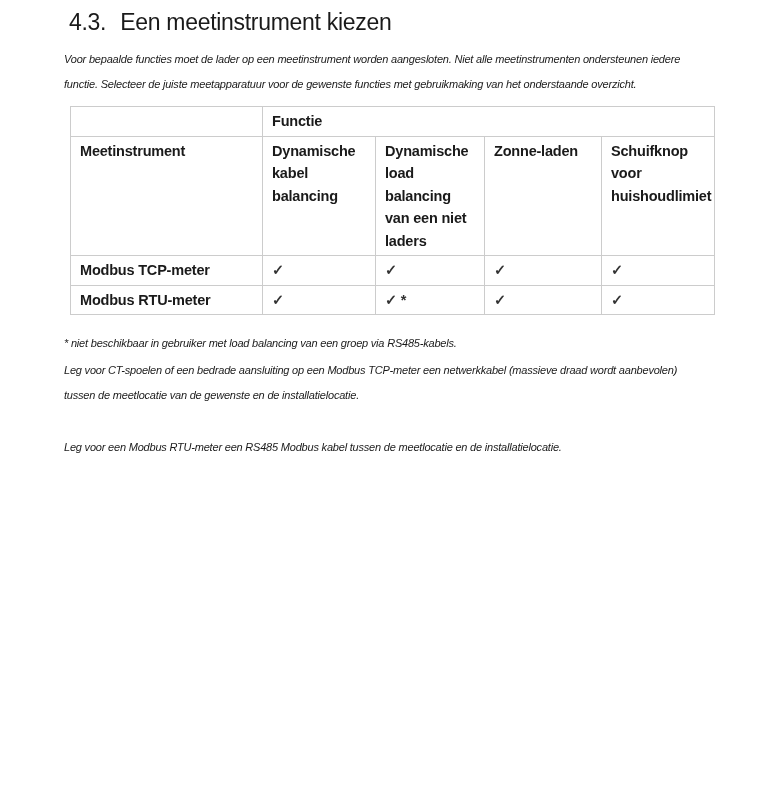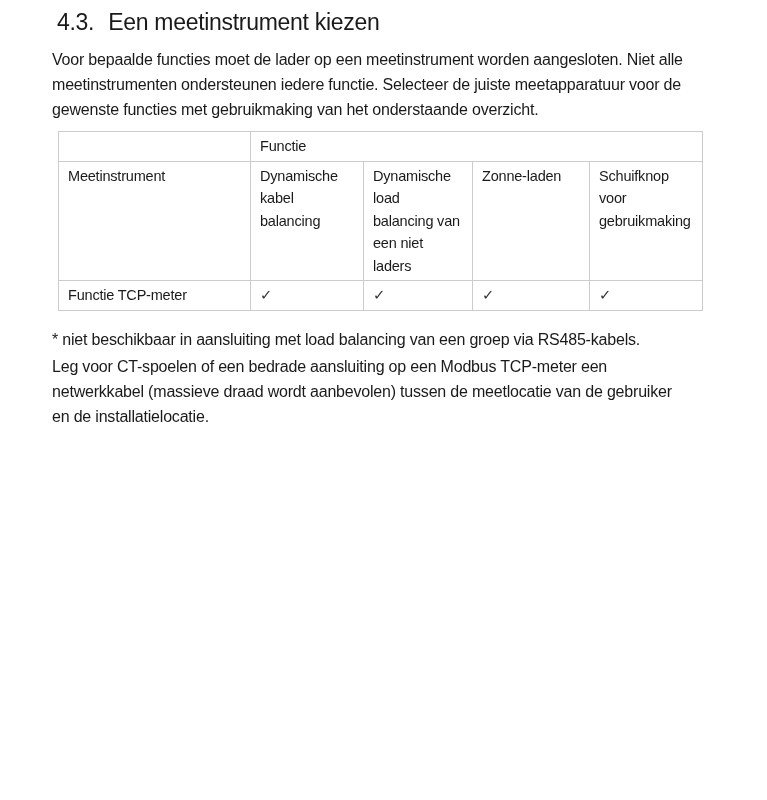--- a/index.html
+++ b/index.html
@@ -10,53 +10,55 @@
   body {
     width: 767px;
     height: 800px;
     overflow: hidden;
     color: #1a1a1a;
     font-family: "Liberation Sans", sans-serif;
     letter-spacing: -0.2px;
   }
   .page {
     padding: 6px 78px 0 52px; 
+    margin-left: 12px;
   }
   h1.title {
     font-size: 23px;
     font-weight: 400;
     line-height: 28px;
     margin: 2px 0 11px 5px;
     letter-spacing: -0.3px;
     white-space: nowrap;
   }
   h1.title .num {
     margin-right: 14px;
   }
   p {
-    font-size: 16px;
+    font-size: 11px;
     line-height: 25px;
     margin: 0;
+    font-style: italic;
   }
   .intro {
     margin-bottom: 9px;
   }
   table.matrix {
     border-collapse: collapse;
     table-layout: fixed;
     width: 644px;
     margin-left: 6px;
     font-size: 14.5px;
   }
   table.matrix td, table.matrix th {
     border: 1px solid #cccccc;
     padding: 3px 9px;
     vertical-align: top;
     line-height: 22.5px;
-    font-weight: 400;
+    font-weight: 700;
     text-align: left;
     overflow: hidden;
   }
   th.group-header {
     text-align: center;
     font-weight: 700;
     height: 22px;
   }
   th.instrument-header {
     text-align: center;
@@ -98,31 +100,39 @@
     <tbody>
       <tr>
         <td></td>
         <th class="group-header" colspan="4">Functie</th>
       </tr>
       <tr>
         <th class="instrument-header">Meetinstrument</th>
         <td>Dynamische kabel balancing</td>
         <td>Dynamische load balancing van een niet laders</td>
         <td>Zonne-laden</td>
-        <td>Schuifknop voor gebruikmaking</td>
+        <td>Schuifknop voor huishoudlimiet</td>
       </tr>
       <tr>
-        <td>Functie TCP-meter</td>
+        <td>Modbus TCP-meter</td>
         <td class="check">✓</td>
         <td class="check">✓</td>
+        <td class="check">✓</td>
+        <td class="check">✓</td>
+      </tr>
+      <tr>
+        <td>Modbus RTU-meter</td>
+        <td class="check">✓</td>
+        <td class="check">✓ *</td>
         <td class="check">✓</td>
         <td class="check">✓</td>
       </tr>
     </tbody>
   </table>
 
   <div class="notes-block">
-    <p>* niet beschikbaar in aansluiting met load balancing van een groep via RS485-kabels.</p>
-    <p class="note-line2">Leg voor CT-spoelen of een bedrade aansluiting op een Modbus TCP-meter een netwerkkabel (massieve draad wordt aanbevolen) tussen de meetlocatie van de gebruiker en de installatielocatie.</p>
+    <p>* niet beschikbaar in gebruiker met load balancing van een groep via RS485-kabels.</p>
+    <p class="note-line2">Leg voor CT-spoelen of een bedrade aansluiting op een Modbus TCP-meter een netwerkkabel (massieve draad wordt aanbevolen) tussen de meetlocatie van de gewenste en de installatielocatie.</p>
+    <p class="para-rtu">Leg voor een Modbus RTU-meter een RS485 Modbus kabel tussen de meetlocatie en de installatielocatie.</p>
 
   </div>
 
 </div>
 
 </body></html>

